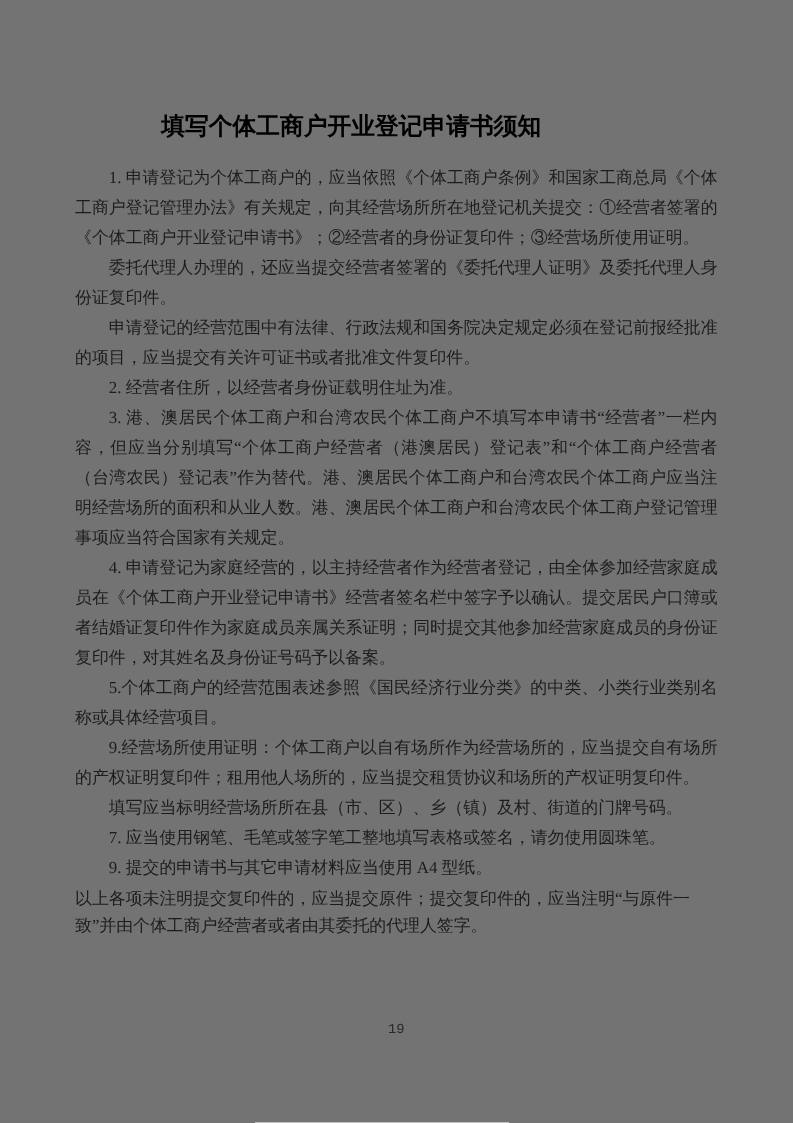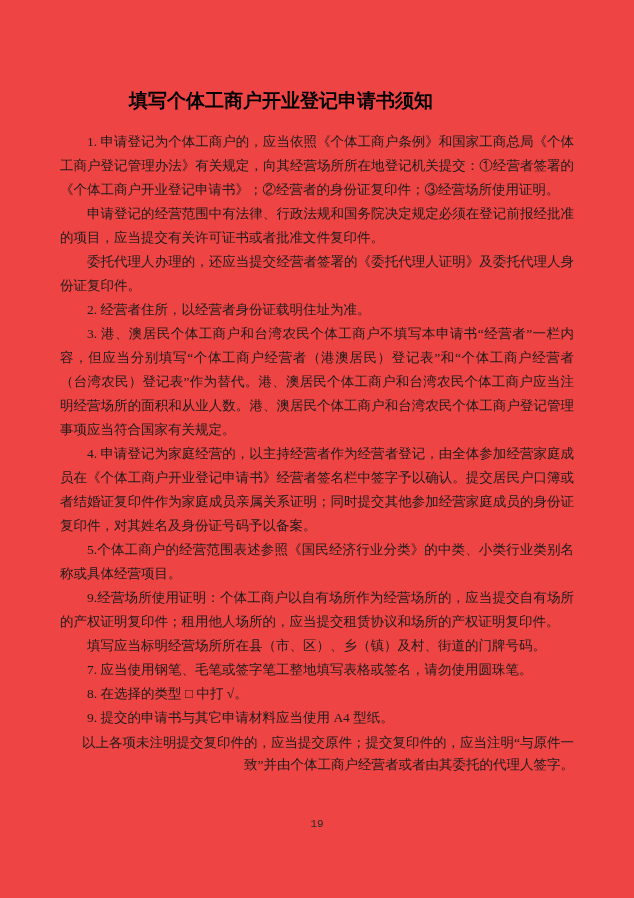--- a/index.html
+++ b/index.html
@@ -2,21 +2,21 @@
 <html><head>
 <meta charset="utf-8">
 <style>
   * { box-sizing: border-box; }
   html, body { margin: 0; padding: 0; background: #ffffff; }
   .page {
     position: relative;
     width: 634px;
     height: 898px;
     margin: 0 auto;
-    background: #ef4444;
+    background: #737373;
     overflow: hidden;
     font-family: "Liberation Serif", "DejaVu Serif", serif;
     color: #1c1c1c;
   }
   .content {
     position: absolute;
     left: 60px;
     top: 88px;
     width: 514px;
   }
@@ -34,21 +34,21 @@
     font-size: 13.5px;
     line-height: 24px;
     text-align: justify;
     text-indent: 2em;
     word-break: break-all;
   }
   .closing-note {
     margin: 2px 0 0 0;
     font-size: 13.5px;
     line-height: 22px;
-    text-align: right;
+    text-align: left;
     text-indent: 0;
     word-break: break-all;
   }
   .page-number {
     position: absolute;
     left: 0;
     top: 818px;
     width: 100%;
     text-align: center;
     font-size: 11px;
@@ -57,29 +57,28 @@
   }
 </style>
 </head>
 <body>
 
 <div class="page">
   <div class="content">
     <h1 class="doc-title">填写个体工商户开业登记申请书须知</h1>
 
     <p class="para">1. 申请登记为个体工商户的，应当依照《个体工商户条例》和国家工商总局《个体工商户登记管理办法》有关规定，向其经营场所所在地登记机关提交：①经营者签署的《个体工商户开业登记申请书》；②经营者的身份证复印件；③经营场所使用证明。</p>
+    <p class="para">委托代理人办理的，还应当提交经营者签署的《委托代理人证明》及委托代理人身份证复印件。</p>
     <p class="para">申请登记的经营范围中有法律、行政法规和国务院决定规定必须在登记前报经批准的项目，应当提交有关许可证书或者批准文件复印件。</p>
-    <p class="para">委托代理人办理的，还应当提交经营者签署的《委托代理人证明》及委托代理人身份证复印件。</p>
     <p class="para">2. 经营者住所，以经营者身份证载明住址为准。</p>
     <p class="para">3. 港、澳居民个体工商户和台湾农民个体工商户不填写本申请书“经营者”一栏内容，但应当分别填写“个体工商户经营者（港澳居民）登记表”和“个体工商户经营者（台湾农民）登记表”作为替代。港、澳居民个体工商户和台湾农民个体工商户应当注明经营场所的面积和从业人数。港、澳居民个体工商户和台湾农民个体工商户登记管理事项应当符合国家有关规定。</p>
     <p class="para">4. 申请登记为家庭经营的，以主持经营者作为经营者登记，由全体参加经营家庭成员在《个体工商户开业登记申请书》经营者签名栏中签字予以确认。提交居民户口簿或者结婚证复印件作为家庭成员亲属关系证明；同时提交其他参加经营家庭成员的身份证复印件，对其姓名及身份证号码予以备案。</p>
     <p class="para">5.个体工商户的经营范围表述参照《国民经济行业分类》的中类、小类行业类别名称或具体经营项目。</p>
     <p class="para">9.经营场所使用证明：个体工商户以自有场所作为经营场所的，应当提交自有场所的产权证明复印件；租用他人场所的，应当提交租赁协议和场所的产权证明复印件。</p>
     <p class="para">填写应当标明经营场所所在县（市、区）、乡（镇）及村、街道的门牌号码。</p>
     <p class="para">7. 应当使用钢笔、毛笔或签字笔工整地填写表格或签名，请勿使用圆珠笔。</p>
-    <p class="para">8. 在选择的类型 □ 中打 √。</p>
     <p class="para">9. 提交的申请书与其它申请材料应当使用 A4 型纸。</p>
 
     <p class="closing-note">以上各项未注明提交复印件的，应当提交原件；提交复印件的，应当注明“与原件一致”并由个体工商户经营者或者由其委托的代理人签字。</p>
   </div>
 
   <div class="page-number">19</div>
 </div>
 
 </body></html>

